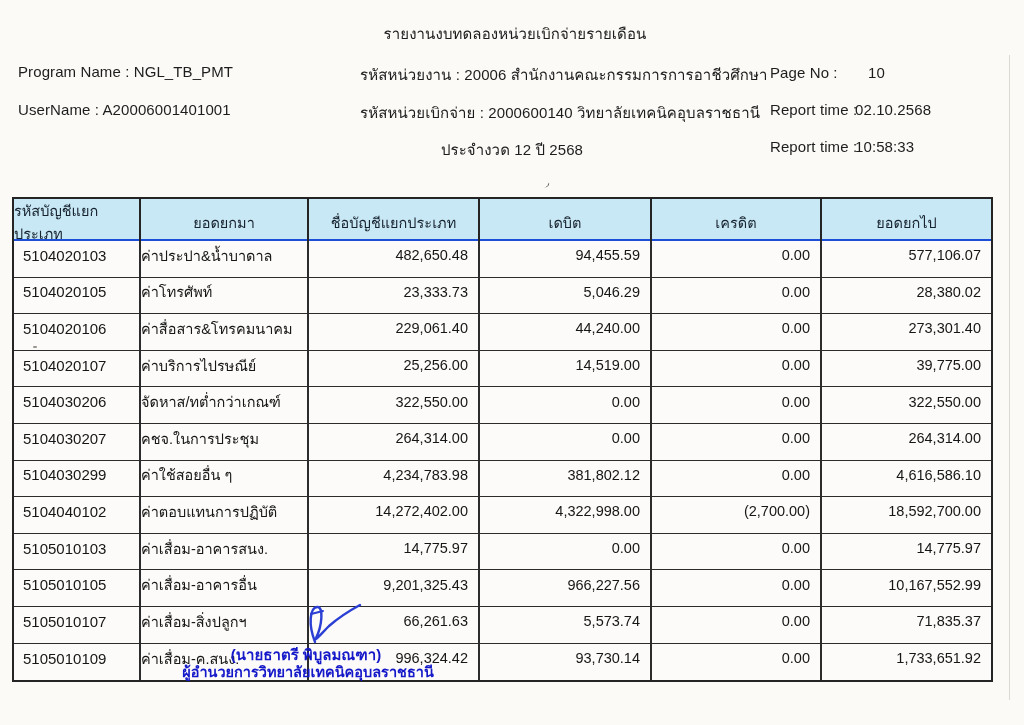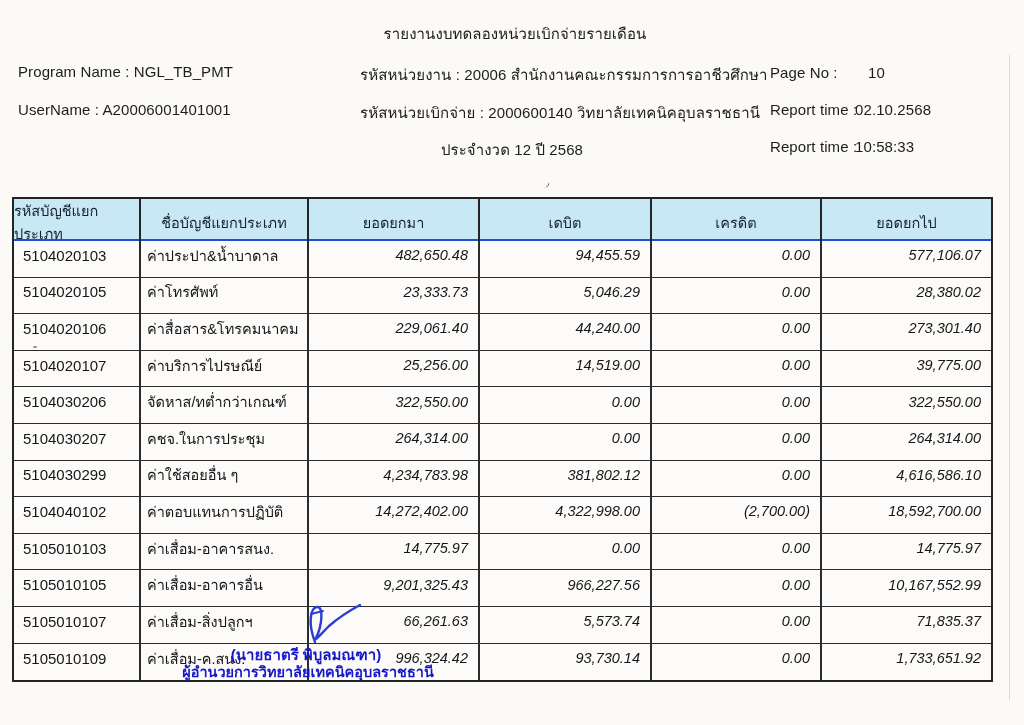--- a/index.html
+++ b/index.html
@@ -33,22 +33,22 @@
     display:grid; grid-template-columns:127px 168px 171px 172px 170px 1fr;
     height:36.6px; border-bottom:1.6px solid #2c2c2c;
   }
   .trow:last-child { border-bottom:none; }
   .td {
     display:flex; align-items:center; padding-bottom:7px;
     border-right:2px solid #2c2c2c; font-size:14.5px; color:#161616;
   }
   .td:last-child { border-right:none; }
   .td.code { padding-left:9px; font-size:15px; }
-  .td.name { padding-left:6px; }
-  .td.num  { justify-content:flex-end; padding-right:10px;font-style:italic; }
+  .td.name { }
+  .td.num  { justify-content:flex-end; padding-right:10px; }
 
   
   .stamp { color:var(--stamp-blue, #1418c9); font-weight:bold; }
   .stamp-name  { left:226px; top:643px; width:160px; font-size:15px; text-align:center; }
   .stamp-title { left:181px; top:660px; width:254px; font-size:14.5px; text-align:center; }
   .sig-svg { position:absolute; left:299px; top:600px; }
 
   
   .scan-edge { position:absolute; left:1009px; top:55px; width:1px; height:645px; background:#dcd8d2; }
   .speck-1 { position:absolute; left:544px; top:182px; width:5px; height:6px;
@@ -72,22 +72,22 @@
   <div class="abs h-text" style="left:770px; top:64px;">Page No :</div>
   <div class="abs h-text" style="left:868px; top:64px;">10</div>
   <div class="abs h-text" style="left:770px; top:101px;">Report time :</div>
   <div class="abs h-text" style="left:855px; top:101px;">02.10.2568</div>
   <div class="abs h-text" style="left:770px; top:138px;">Report time :</div>
   <div class="abs h-text" style="left:855px; top:138px;">10:58:33</div>
 
   <div class="tbl">
     <div class="thead">
       <div class="th">รหัสบัญชีแยกประเภท</div>
+      <div class="th">ยอดยกมา</div>
       <div class="th">ชื่อบัญชีแยกประเภท</div>
-      <div class="th">ยอดยกมา</div>
       <div class="th">เดบิต</div>
       <div class="th">เครดิต</div>
       <div class="th">ยอดยกไป</div>
     </div>
     <div id="table-body">
         <div class="trow">
           <div class="td code">5104020103</div>
           <div class="td name">ค่าประปา&amp;น้ำบาดาล</div>
           <div class="td num">482,650.48</div>
           <div class="td num">94,455.59</div>

